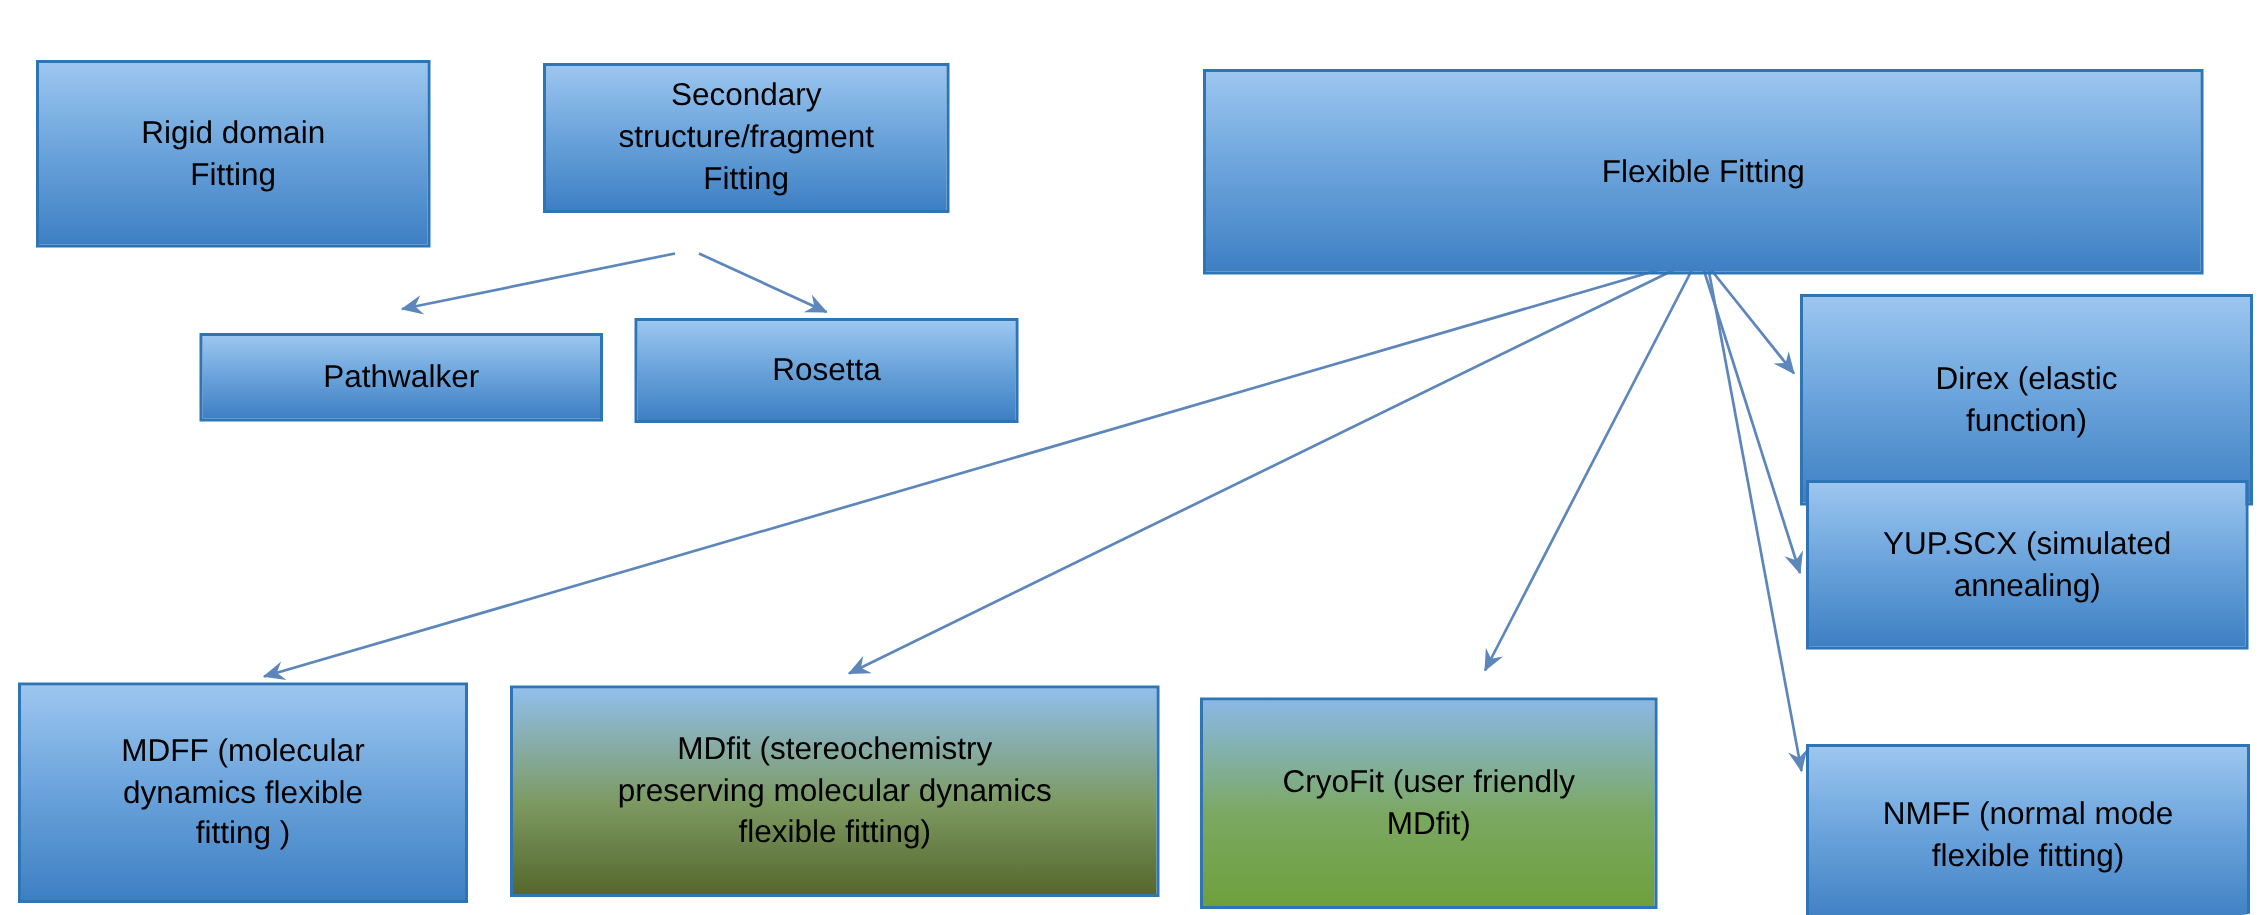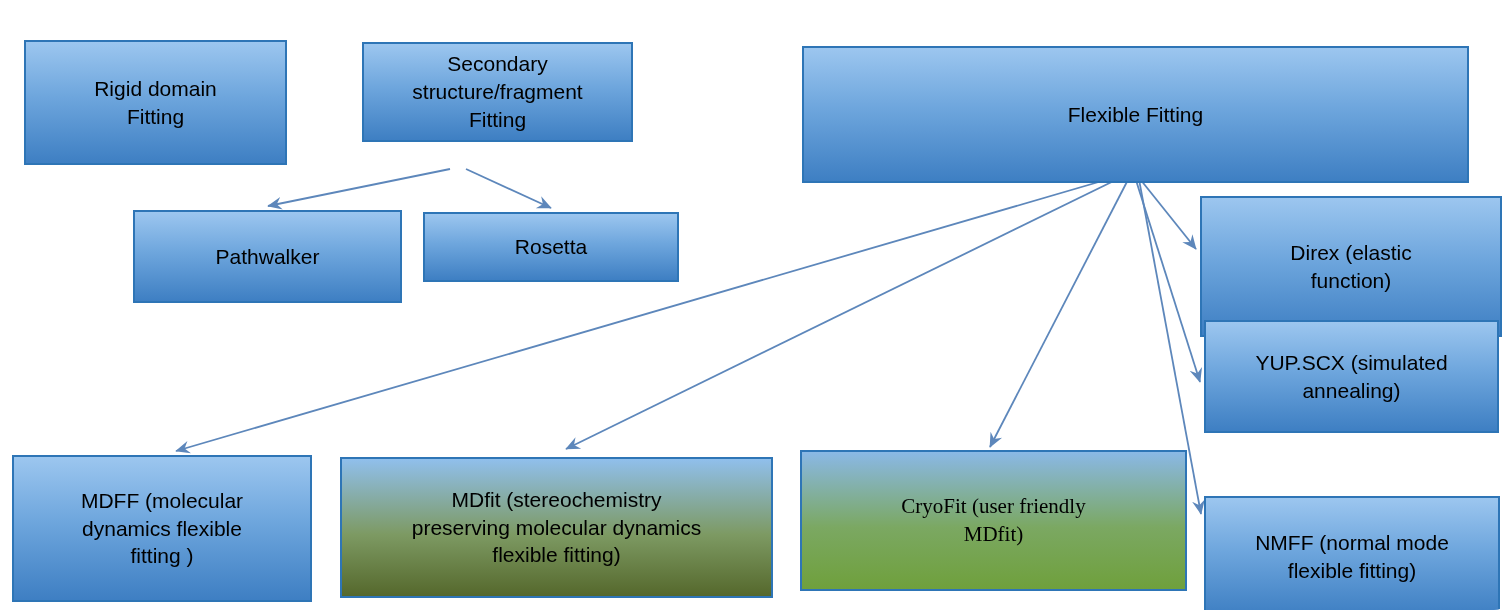--- a/index.html
+++ b/index.html
@@ -39,28 +39,28 @@
     background: linear-gradient(180deg, #8ab8e6 0%, #7ba862 55%, #6fa03c 100%);
   }
   .fill-blue-olive {
     background: linear-gradient(180deg, #90bfec 0%, #7d9a63 55%, #55682c 100%);
   }
 
   
   #node-rigid      { left: 24px;   top: 40px;  width: 263px; height: 125px; }
   #node-secondary  { left: 322px;  top: 42px;  width: 271px; height: 100px; margin-left: 40px; }
   #node-flexible   { left: 802px;  top: 35px;  width: 667px; height: 137px; margin-top: 11px; }
-  #node-pathwalker { left: 133px;  top: 210px; width: 269px; height: 93px;  }
+  #node-pathwalker { left: 133px;  top: 222px; width: 269px; height: 59px;  }
   #node-rosetta    { left: 423px;  top: 212px; width: 256px; height: 70px;  }
   #node-direx      { left: 1200px; top: 196px; width: 302px; height: 141px; }
   #node-yupscx     { left: 1204px; top: 320px; width: 295px; height: 113px; }
   #node-nmff       { left: 1204px; top: 456px; width: 296px; height: 121px; margin-top: 40px; }
   #node-mdff       { left: 12px;   top: 455px; width: 300px; height: 147px; }
   #node-mdfit      { left: 340px;  top: 457px; width: 433px; height: 141px; }
-  #node-cryofit    { left: 800px;  top: 450px; width: 387px; height: 141px; font-family: Liberation Serif, serif; }
+  #node-cryofit    { left: 800px;  top: 465px; width: 305px; height: 141px; }
 
   #connector-layer {
     position: absolute;
     left: 0;
     top: 0;
     pointer-events: none;
   }
 </style>
 </head>
 <body>

